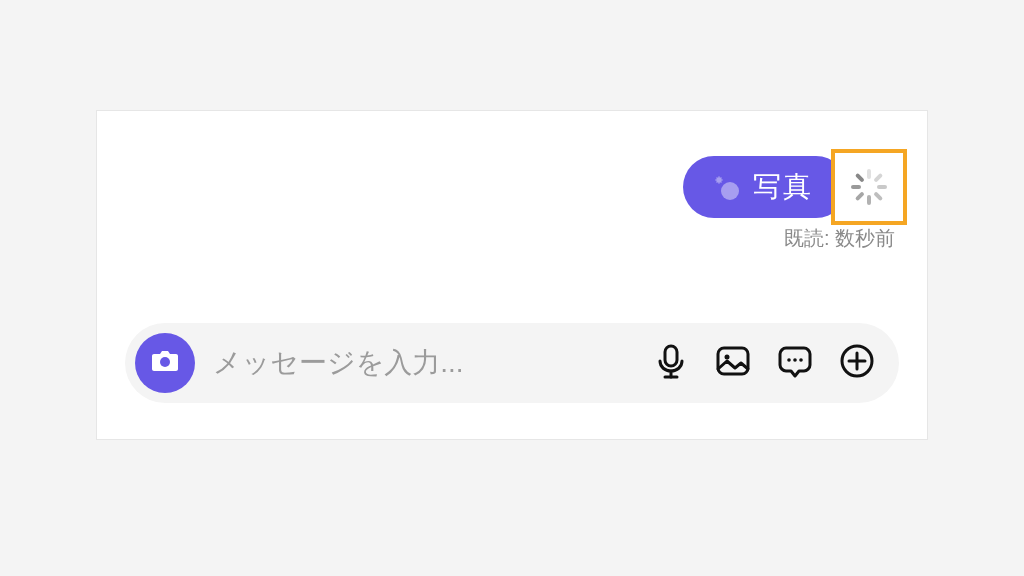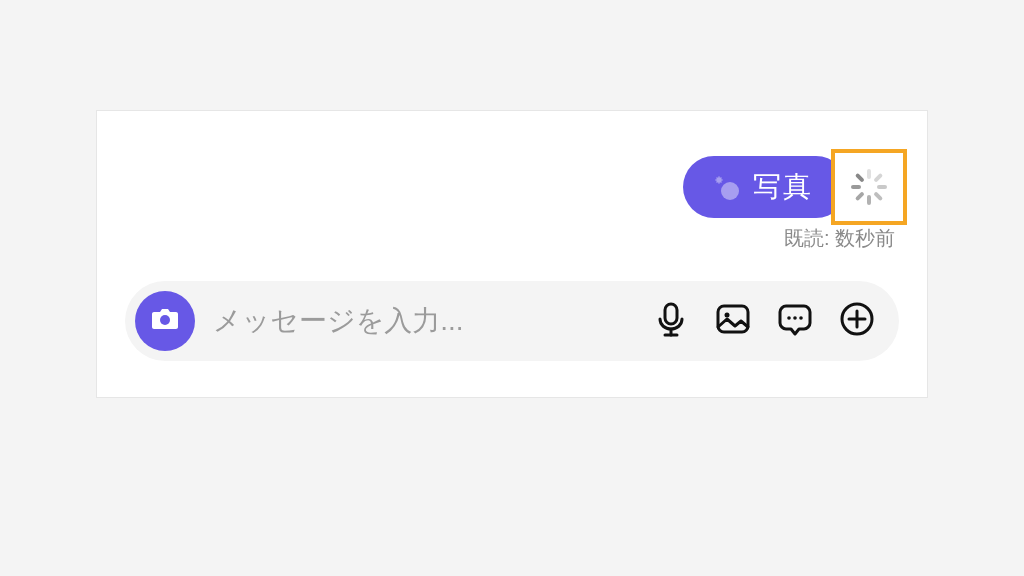--- a/index.html
+++ b/index.html
@@ -8,21 +8,21 @@
       height: 576px;
       background: #f4f4f4;
       font-family: -apple-system, BlinkMacSystemFont, "Hiragino Sans", "Hiragino Kaku Gothic ProN", sans-serif;
       display: flex;
       align-items: flex-start;
       justify-content: center;
       padding-top: 110px;
     }
     .card {
       width: 832px;
-      height: 288px;
+      height: 330px;
       background: #fff;
       border: 1px solid #e6e6e6;
       position: relative;
       padding-left: 32px;
     }
     .message-area {
       position: absolute;
       top: 38px;
       right: 20px;
       display: flex;

